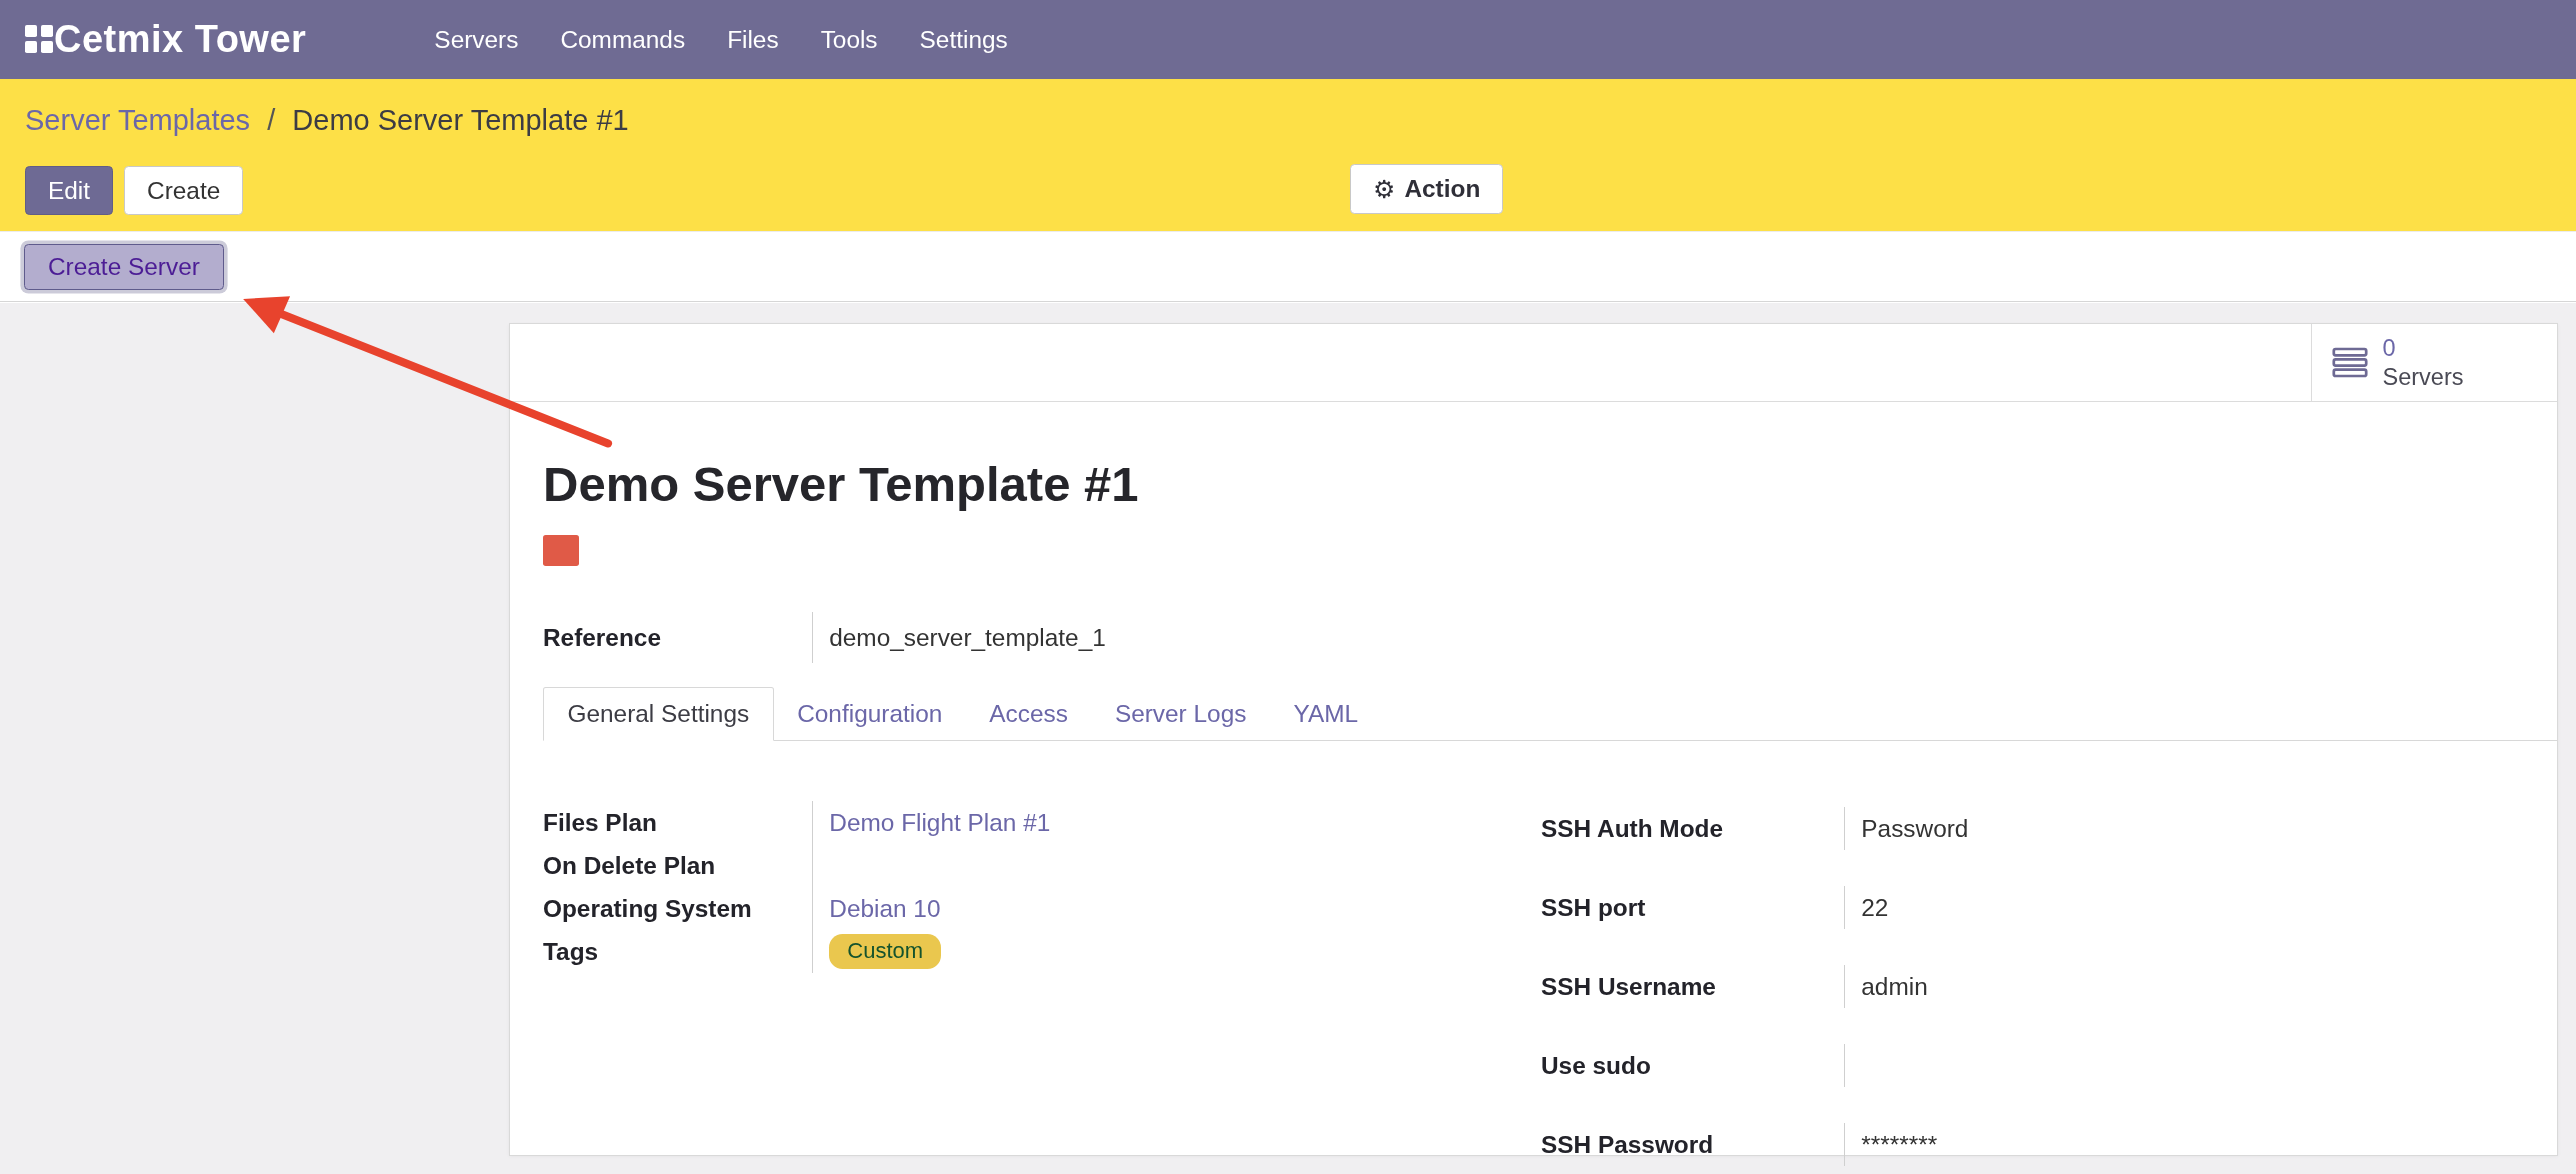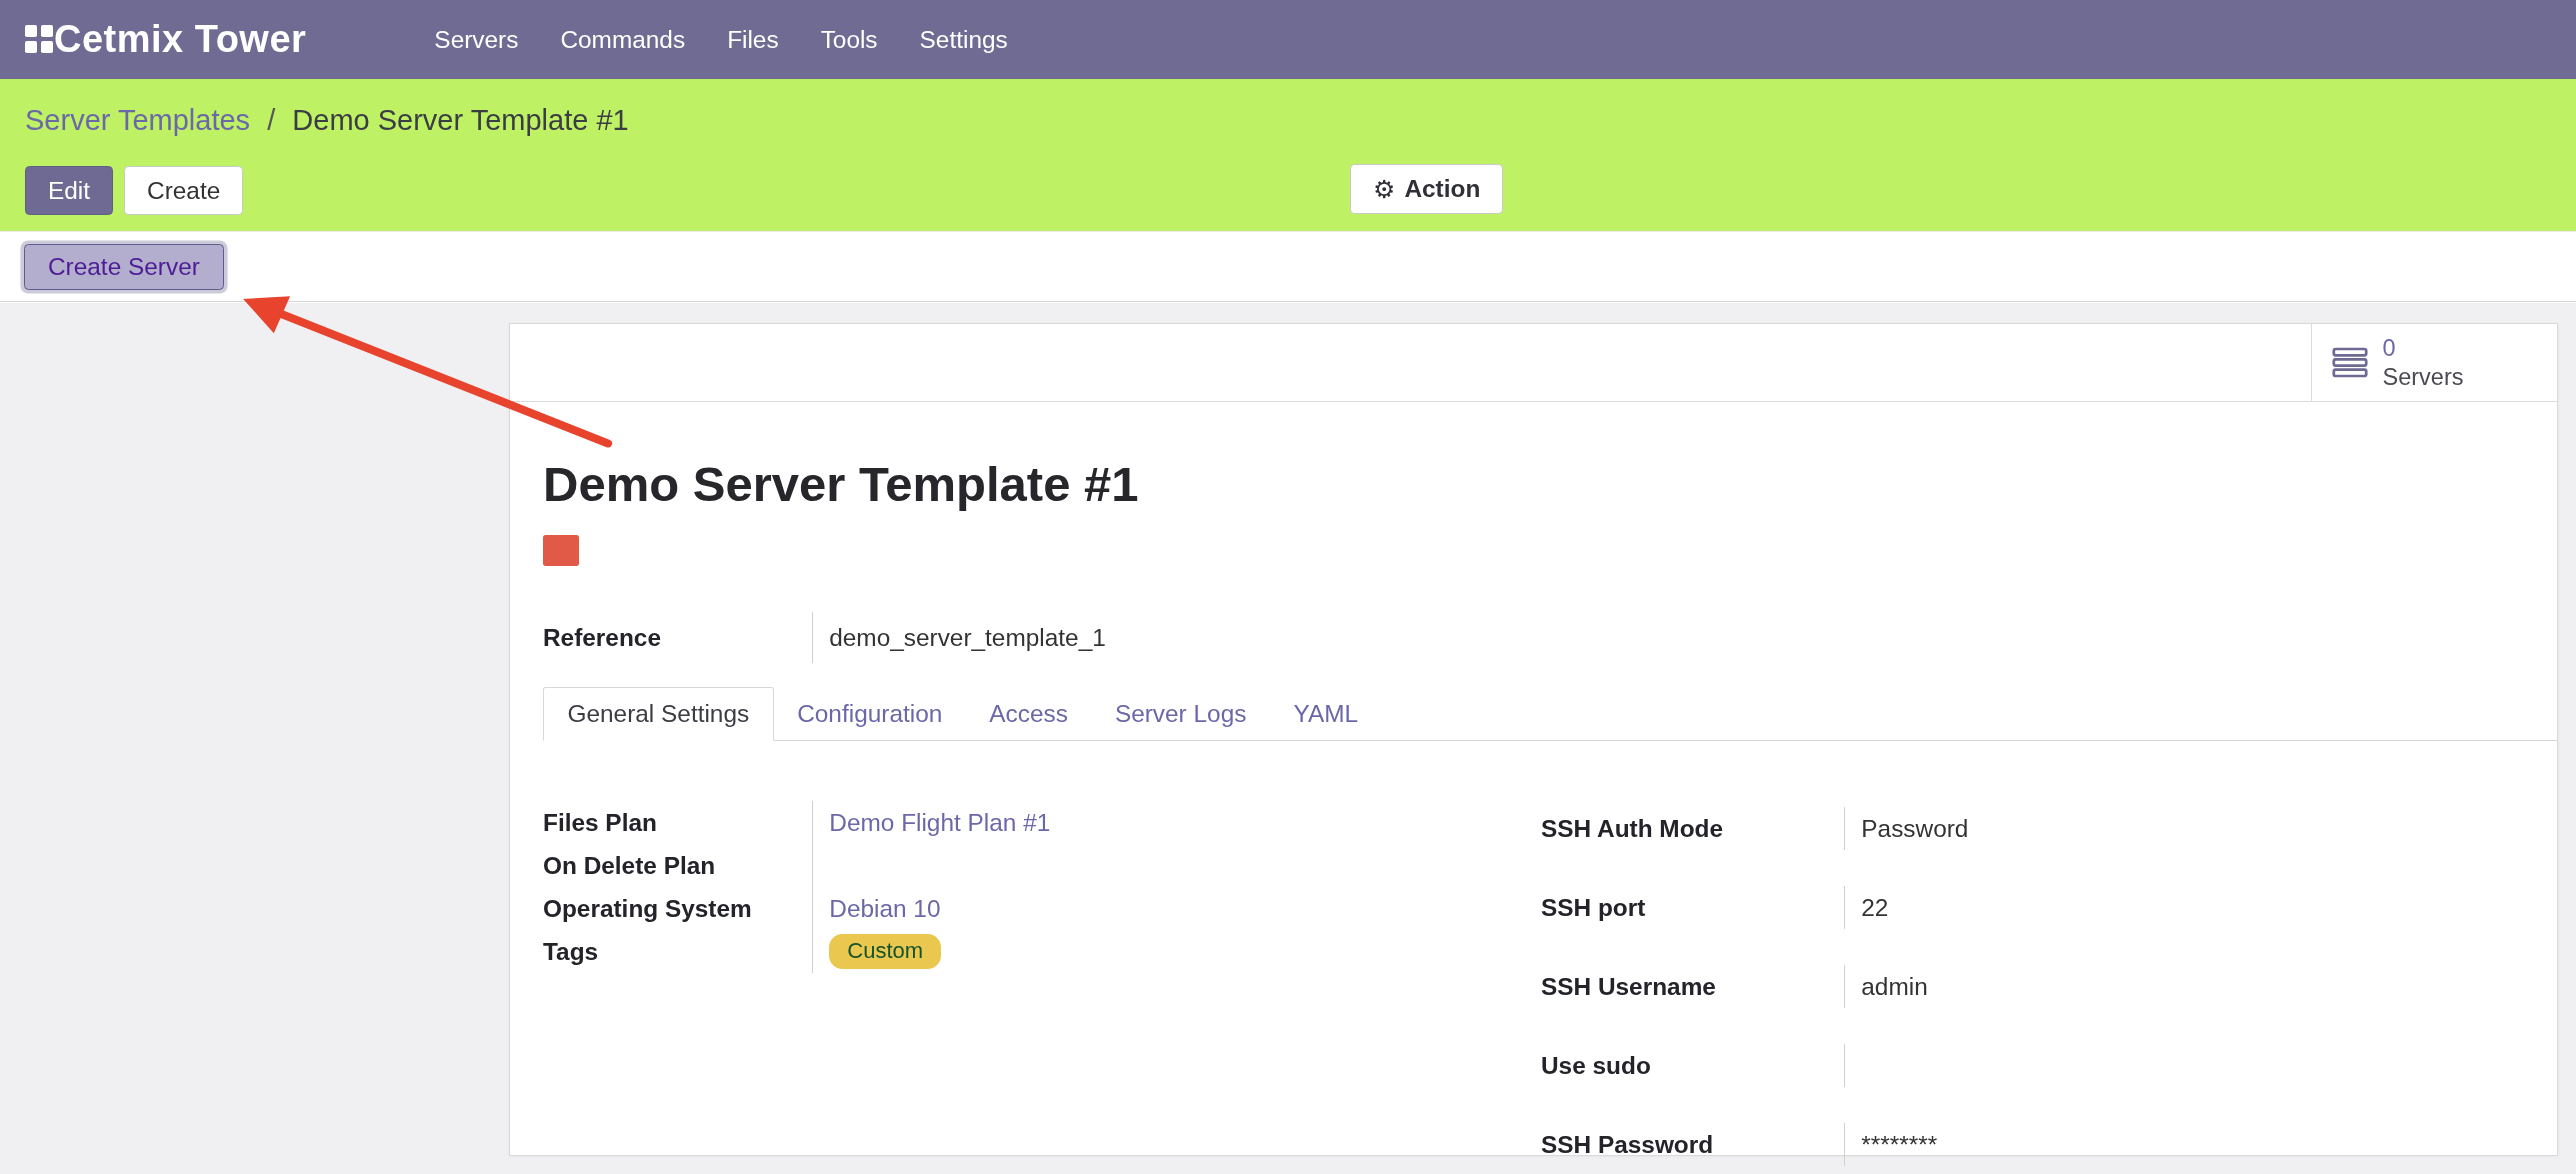--- a/index.html
+++ b/index.html
@@ -19,21 +19,21 @@
     background:var(--navbar-bg);display:flex;align-items:center;padding:0 25px;z-index:10;}
   .apps-icon{width:29px;height:29px;display:grid;grid-template-columns:11.7px 11.7px;
     grid-template-rows:11.7px 11.7px;gap:4.5px;cursor:pointer;}
   .apps-icon span{background:#fff;border-radius:1.8px;display:block;}
   .brand{color:#fff;font-size:38px;font-weight:bold;letter-spacing:0.5px;cursor:pointer;}
   .nav-menu{display:flex;margin-left:107px;}
   .nav-item{color:#fff;font-size:24.4px;padding:22px 21px;cursor:pointer;white-space:nowrap;}
 
   
   .control-panel{position:absolute;top:79px;left:0;width:2576px;height:153px;
-    background:#bef264;border-bottom:0.9px solid #ececec;}
+    background:#fde047;border-bottom:0.9px solid #ececec;}
   .breadcrumb{position:absolute;left:25px;top:25px;font-size:29px;}
   .breadcrumb .bc-parent{color:var(--accent);cursor:pointer;}
   .breadcrumb .bc-sep{color:#555;margin:0 9px;}
   .breadcrumb .bc-current{color:#3c3c44;}
   .cp-buttons{position:absolute;left:25px;top:87px;display:flex;gap:11px;}
   .btn{font-size:24.4px;padding:9px 22px;border-radius:4.5px;cursor:pointer;
     display:inline-flex;align-items:center;border:0.9px solid transparent;line-height:1.2;}
   .btn-primary{background:var(--accent-dark);border-color:#615d85;color:#fff;}
   .btn-default{background:#fff;border-color:#c8c8c8;color:#333;}
   .action-btn{position:absolute;left:1350px;top:85px;font-weight:bold;color:#2f2f38;}

